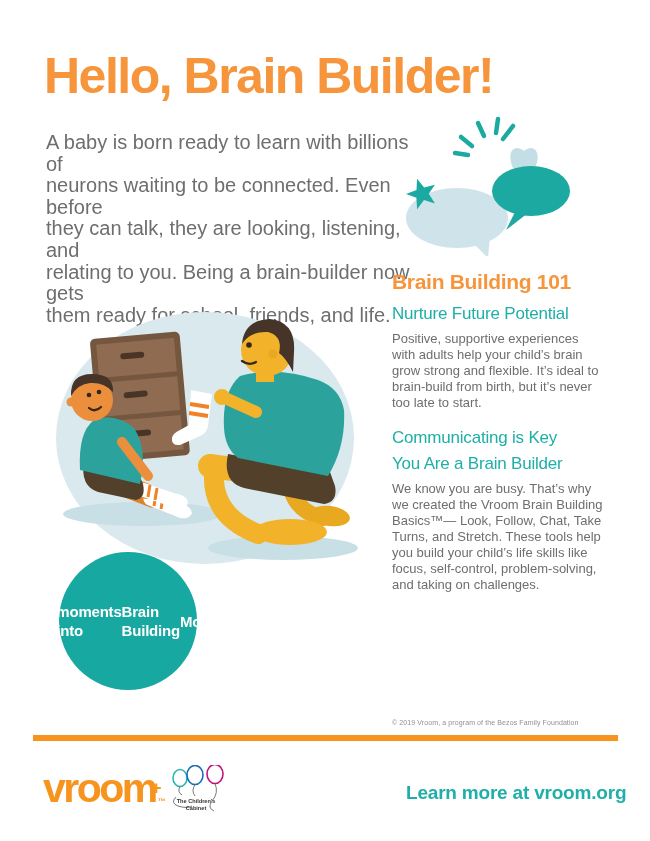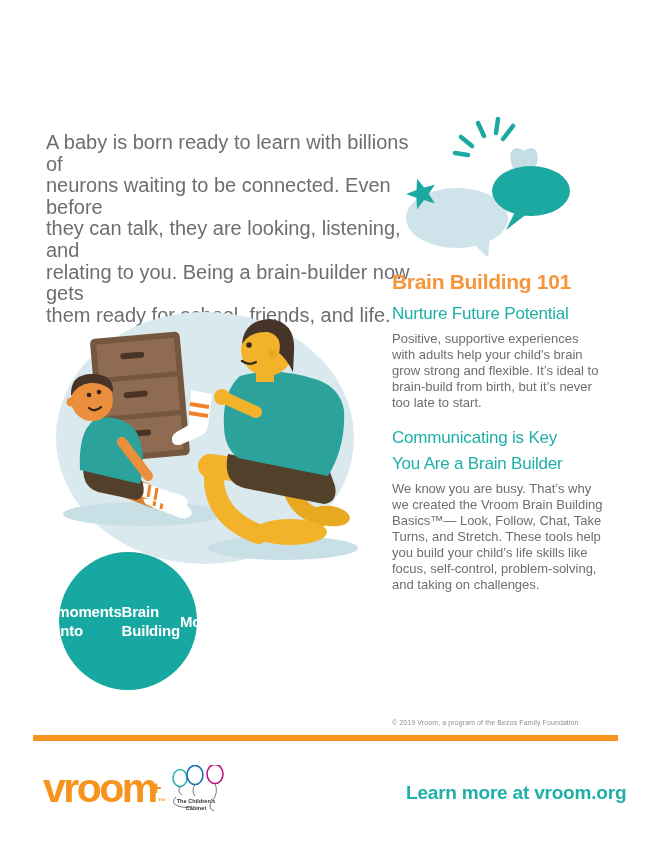--- a/index.html
+++ b/index.html
@@ -42,20 +42,21 @@
              font-size:18px;font-weight:700;}
   .cabinet-logo{position:absolute;left:168px;top:765px;}
   .learn-more{position:absolute;left:406px;top:782px;font-size:19px;font-weight:700;
               color:var(--teal);letter-spacing:-0.2px;}
 </style>
 </head>
 <body>
 
 <div class="page">
 
+  <h1 class="title">Hello, Brain Builder!</h1>
 
   <p class="intro">A baby is born ready to learn with billions of
 neurons waiting to be connected. Even before
 they can talk, they are looking, listening, and
 relating to you.  Being a brain-builder now gets
 them ready for school, friends, and life.</p>
 
   <svg class="top-illo" viewBox="0 0 175 142">
     <g stroke="#1CA9A2" stroke-width="4.5" stroke-linecap="round">
       <path d="M63 23 L74 32"></path>

